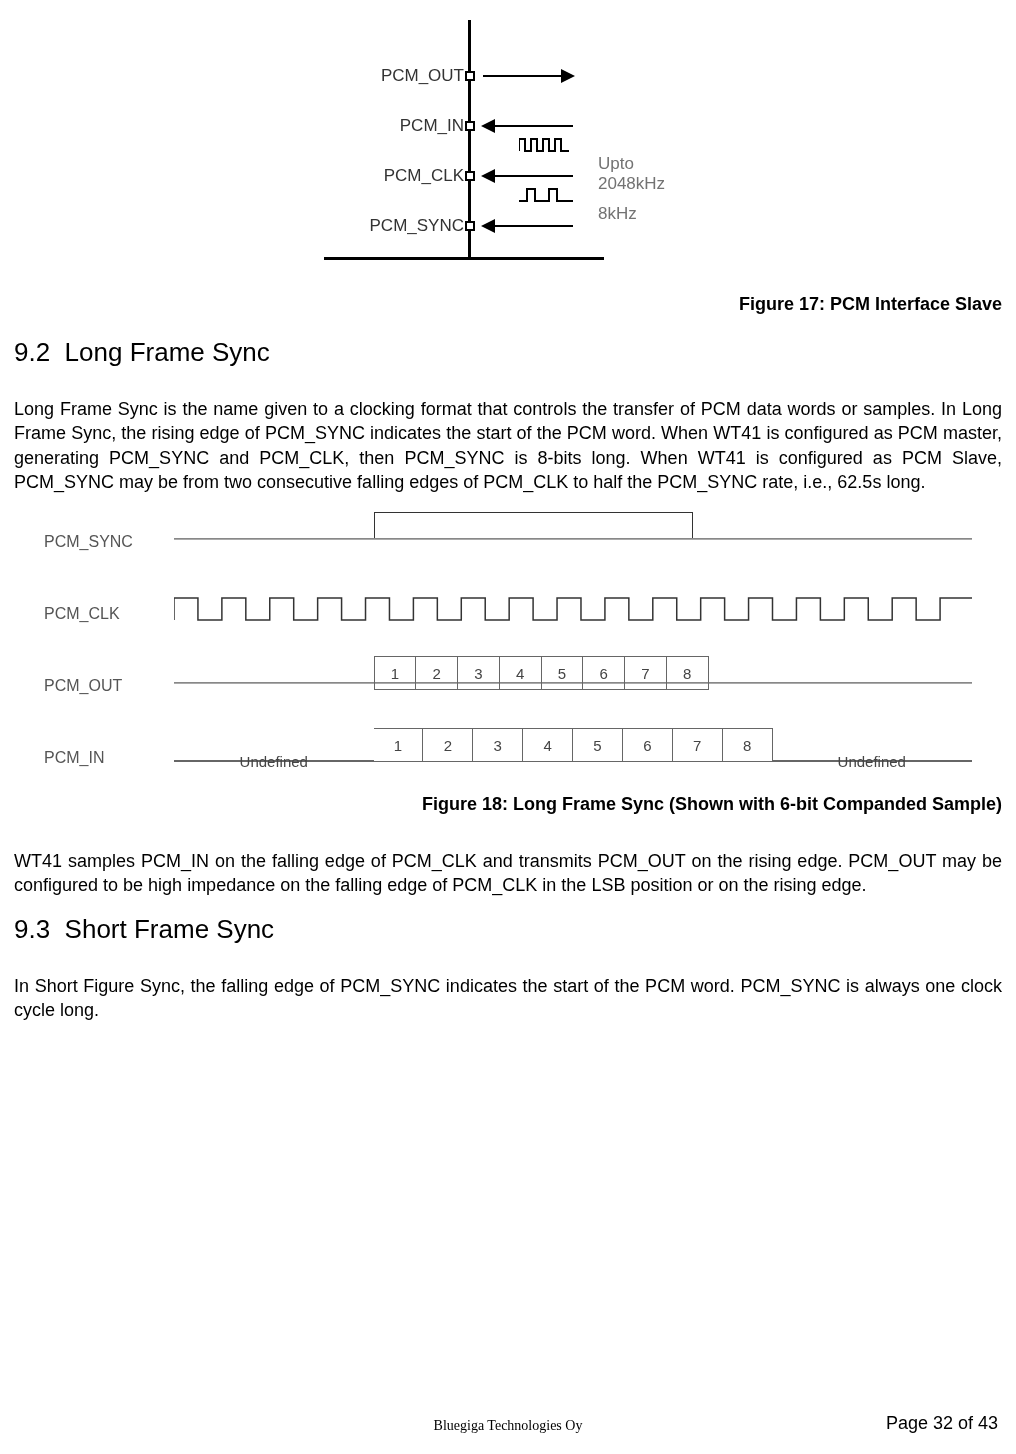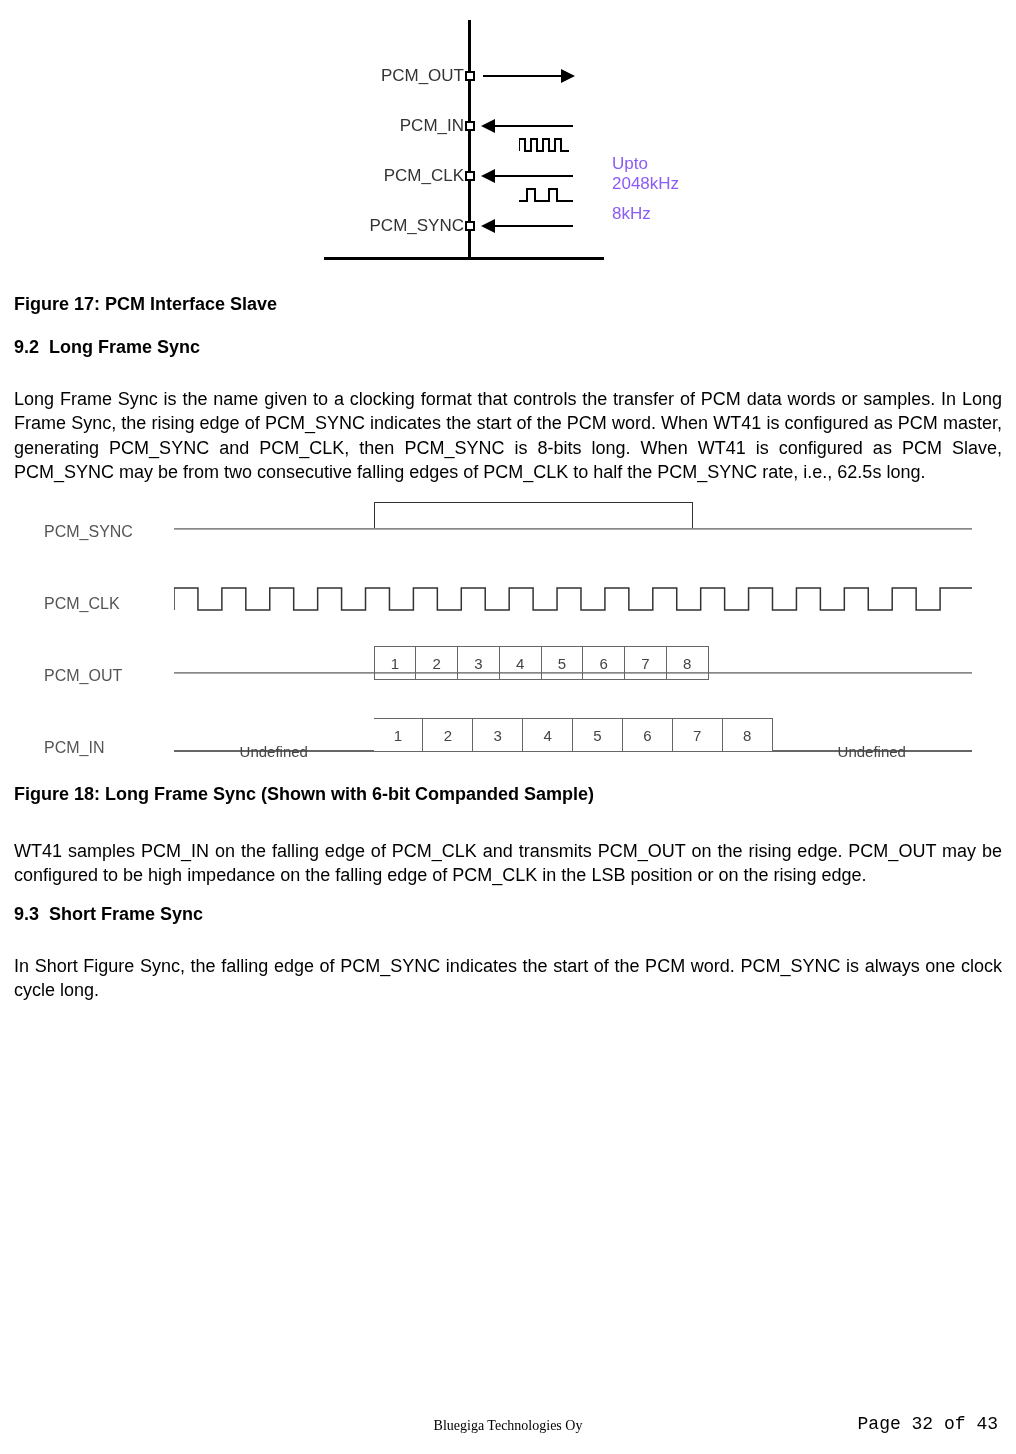--- a/index.html
+++ b/index.html
@@ -17,41 +17,41 @@
   .pcm-slave-diagram { position: relative; width: 380px; height: 260px; }
   .bus-rail { position: absolute; left: 150px; top: 0; width: 3px; height: 240px; background: #000; }
   .bus-foot { position: absolute; left: 6px; top: 237px; width: 280px; height: 3px; background: #000; }
   .sig-row { position: absolute; left: 0; width: 380px; height: 40px; display: flex; align-items: center; }
   .sig-row .lbl { position: absolute; left: 48px; width: 98px; text-align: right; font-size: 17px; color: #333; }
   .pin { position: absolute; left: 147px; width: 10px; height: 10px; border: 2px solid #000; background: #fff; }
   .arrow-right { position: absolute; left: 165px; width: 90px; height: 2px; background: #000; }
   .arrow-right::after { content: ""; position: absolute; right: -2px; top: -6px; width: 0; height: 0; border-left: 14px solid #000; border-top: 7px solid transparent; border-bottom: 7px solid transparent; }
   .arrow-left { position: absolute; left: 165px; width: 90px; height: 2px; background: #000; }
   .arrow-left::before { content: ""; position: absolute; left: -2px; top: -6px; width: 0; height: 0; border-right: 14px solid #000; border-top: 7px solid transparent; border-bottom: 7px solid transparent; }
-  .wave-annot { position: absolute; left: 294px; top: -2px; font-size: 17px; color: #8b5cf6; }
+  .wave-annot { position: absolute; left: 280px; top: -2px; font-size: 17px; color: #737373; }
   .mini-wave { position: absolute; left: 201px; top: -19px; }
   .mini-wave svg { display: block; }
 
-  .fig-caption { text-align: left; font-weight: bold; font-size: 18px; margin: 14px 0 22px 0; }
-  .h-sec { font-size: 18px; margin: 16px 0 20px 0; font-weight: 700; }
+  .fig-caption { text-align: right; font-weight: bold; font-size: 18px; margin: 14px 0 22px 0; }
+  .h-sec { font-size: 26px; margin: 16px 0 20px 0; font-weight: 400; }
   .para { font-size: 18px; line-height: 1.35; text-align: justify; margin-bottom: 16px; margin-top: 29px; }
 
   .timing-diagram { padding: 10px 30px 0 30px; }
   .timing-row { display: flex; align-items: center; margin-bottom: 28px; }
   .timing-label { min-width: 130px; font-size: 16px; color: #555; }
   .timing-track { flex: 1; position: relative; height: 44px; }
   .timing-track .rail { position: absolute; left: 0; right: 0; top: 18px; border-top: 1px solid #888; border-bottom: 1px solid #aaa; height: 2px; }
   .timing-track .hi { position: absolute; height: 26px; top: -8px; border-left: 1px solid #333; border-right: 1px solid #333; border-top: 1px solid #333; background: #fff; }
   .cell-row { display: flex; position: absolute; left: 0; right: 0; top: -8px; height: 34px; align-items: stretch; }
   .cell { border: 1px solid #666; border-left: none; display: flex; align-items: center; justify-content: center; font-size: 15px; color: #444; }
   .cell:first-child { border-left: 1px solid #666; }
   .cell.und { font-size: 15px; margin-top: 32px; }
 
   .footer { position: absolute; bottom: 20px; left: 0; right: 0; text-align: center; font-size: 14px; font-family: Liberation Serif, serif; }
-  .page-num { position: absolute; bottom: 20px; right: 18px; font-size: 18px; font-family: Liberation Mono, monospace; }
+  .page-num { position: absolute; bottom: 20px; right: 18px; font-size: 18px; }
 </style>
 </head>
 <body>
 
 <div class="diagram-center">
   <div class="pcm-slave-diagram">
     <div class="bus-rail"></div>
     <div class="bus-foot"></div>
 
     <div class="sig-row" style="top:36px">

